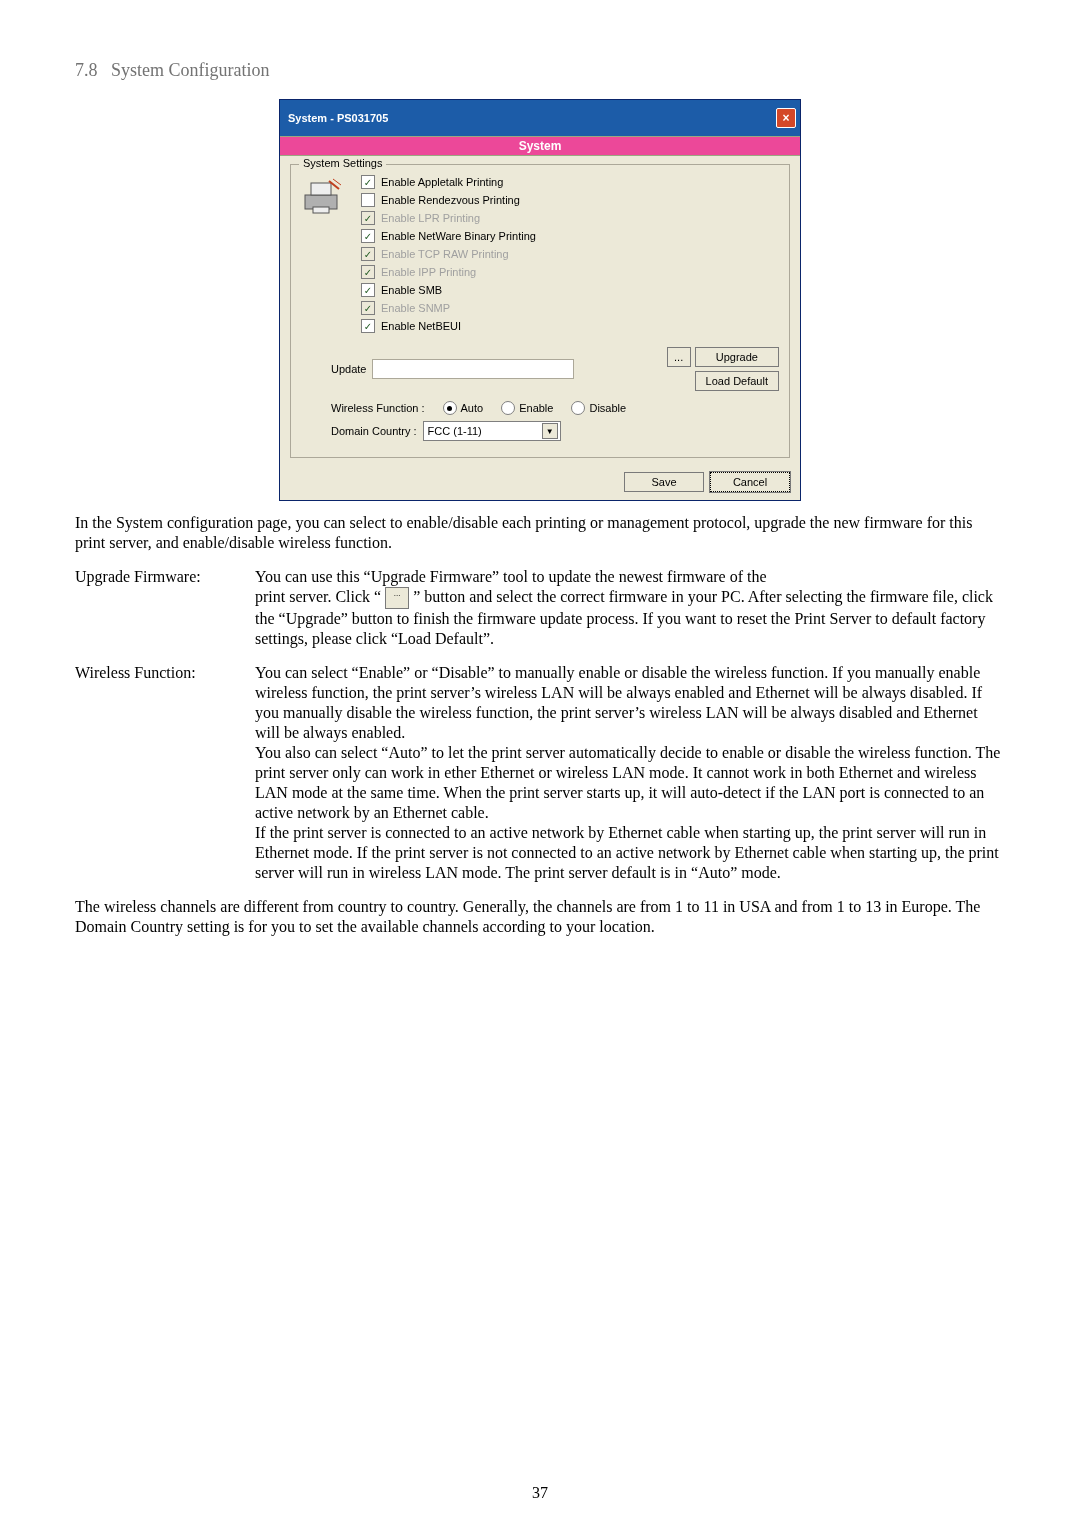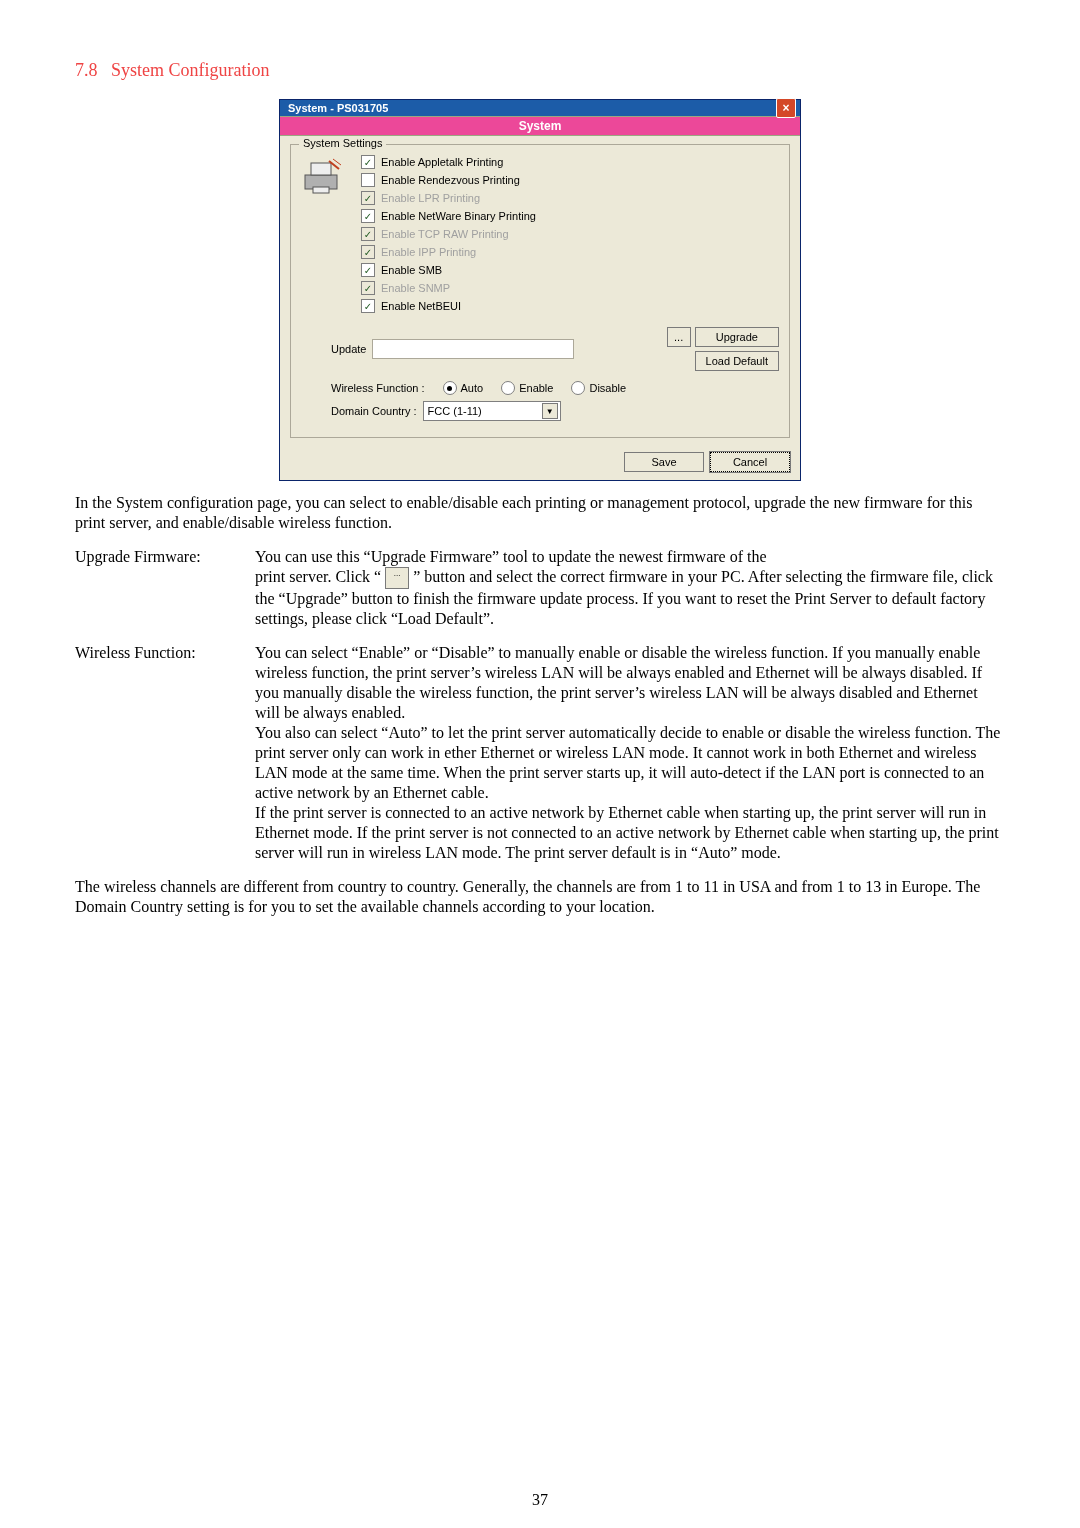--- a/index.html
+++ b/index.html
@@ -11,40 +11,40 @@
     height: 1528px;
     position: relative;
     box-sizing: border-box;
   }
   .page {
     padding: 60px 75px 40px 75px;
   }
   .sec-head {
     font-size: 18px;
     margin-bottom: 18px;
-    color: #ef4444;
+    color: #737373;
   }
   .dialog-wrap {
     display: flex;
     justify-content: center;
     margin-bottom: 24px;
   }
   .dialog {
     width: 520px;
     border: 1px solid #0a246a;
     font-family: Tahoma, Arial, sans-serif;
     font-size: 11px;
     background: #ece9d8;
     color: #000;
   }
   .title-bar {
     background: linear-gradient(to right, #0a246a, #3a6ea5 50%, #0a246a);
     background: #1c5ca8;
     color: #fff;
-    height: 16px;
+    height: 36px;
     display: flex;
     align-items: center;
     padding: 0 4px 0 8px;
     font-weight: bold;
   }
   .title-bar .title-text {
     flex: 1;
   }
   .close-btn {
     width: 18px;
@@ -205,21 +205,21 @@
     display:inline-block;
     width:22px;height:20px;
     border:1px solid #7a7a7a;
     background:#ece9d8;
     text-align:center;
     font-size:9px;
     vertical-align:middle;
   }
   .page-num {
     position:absolute;
-    bottom:19px;
+    bottom:26px;
     left:0;right:0;
     text-align:center;
     font-size:16px;
     color:#000;
   }
 </style>
 </head>
 <body>
 
 <div class="page">

